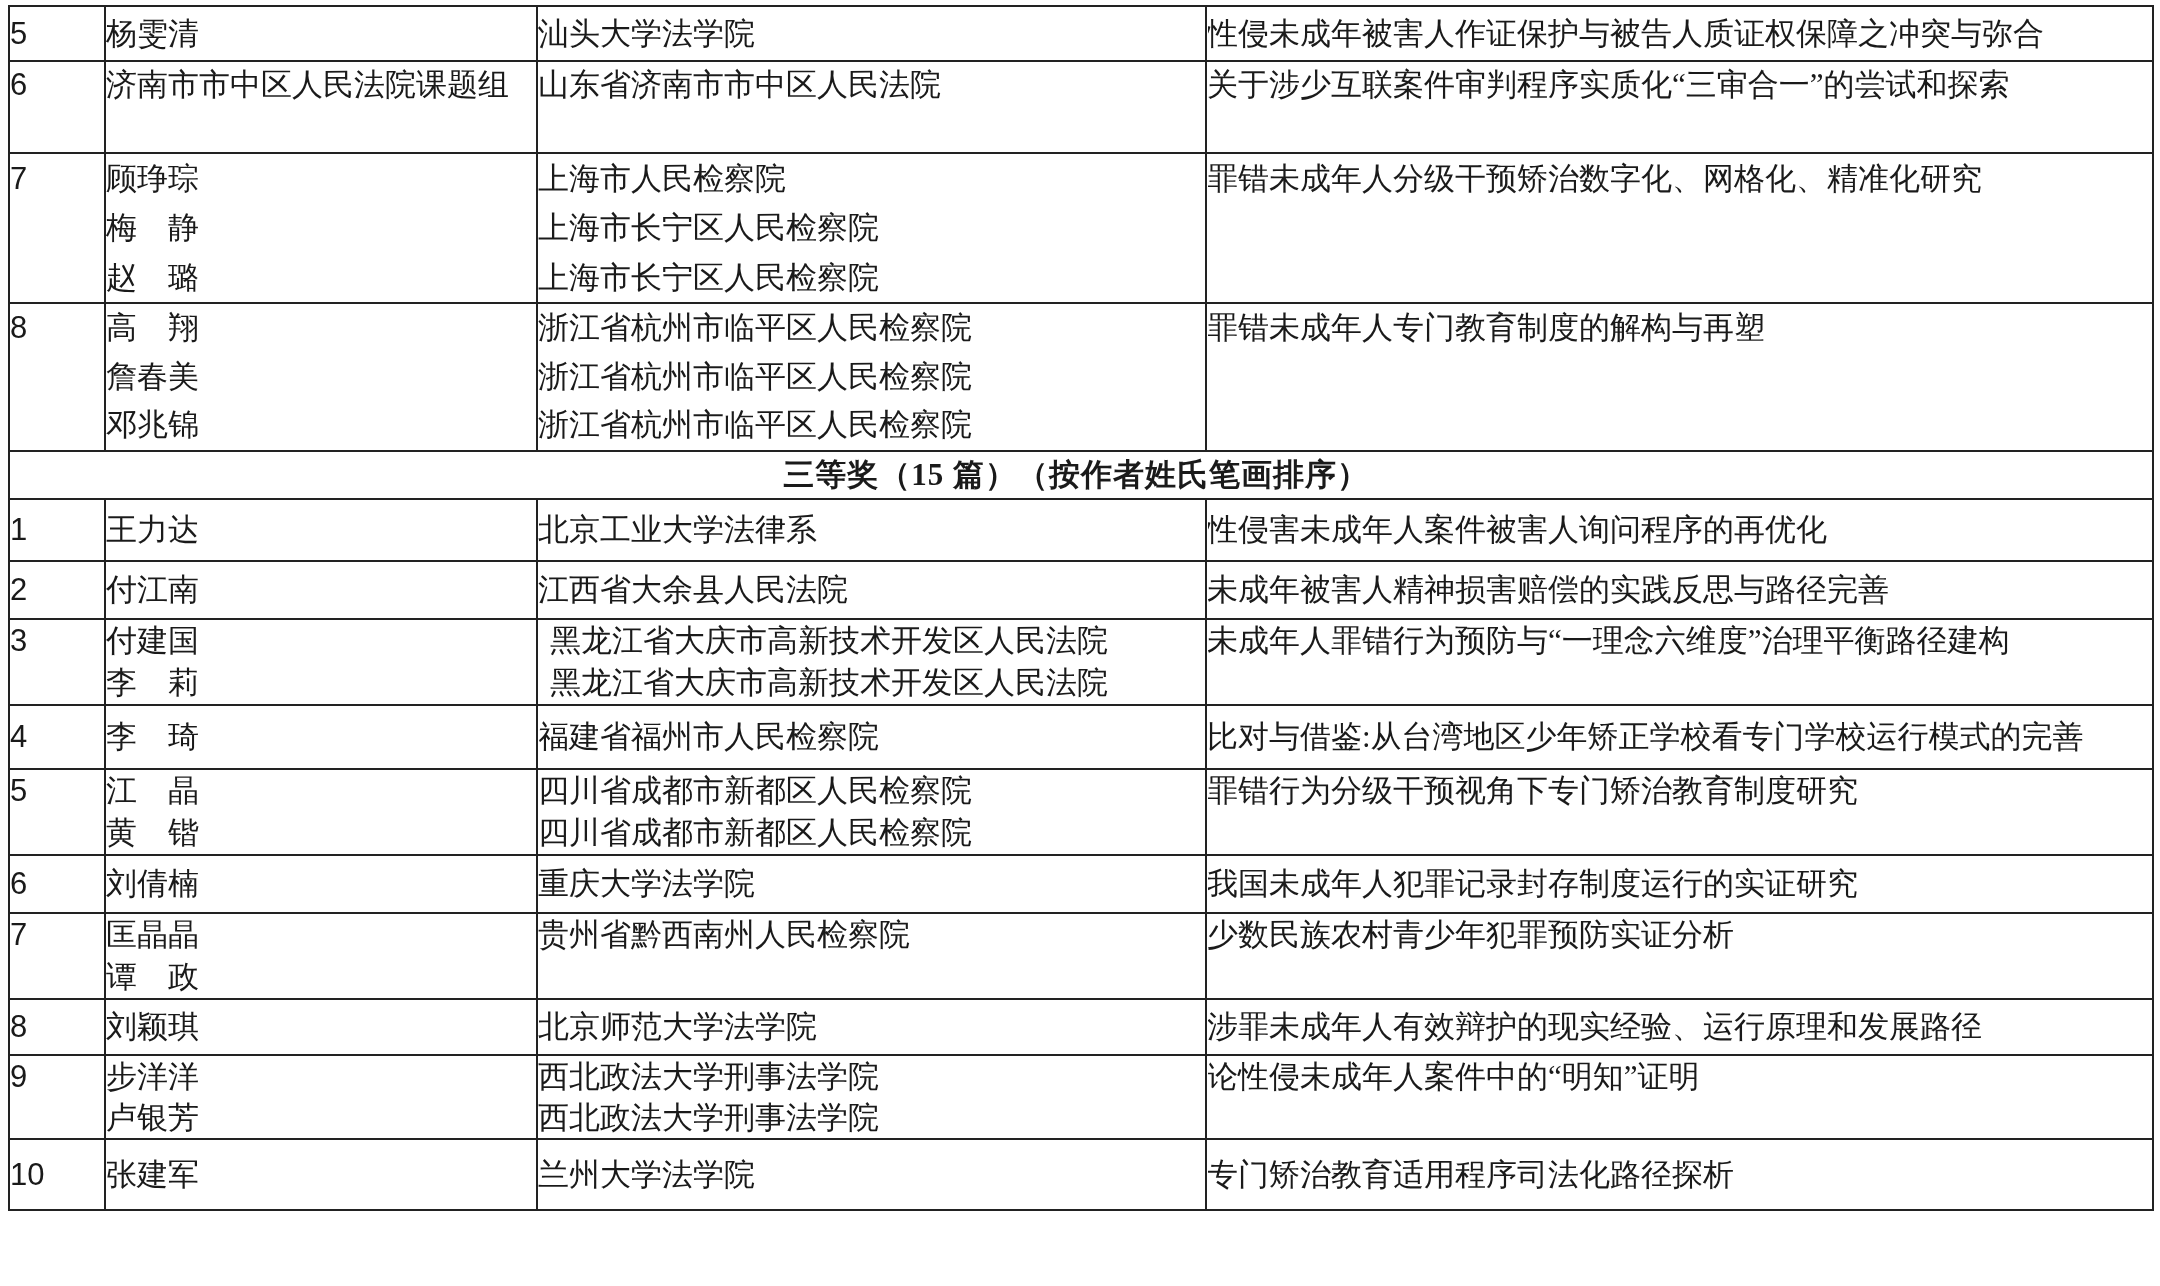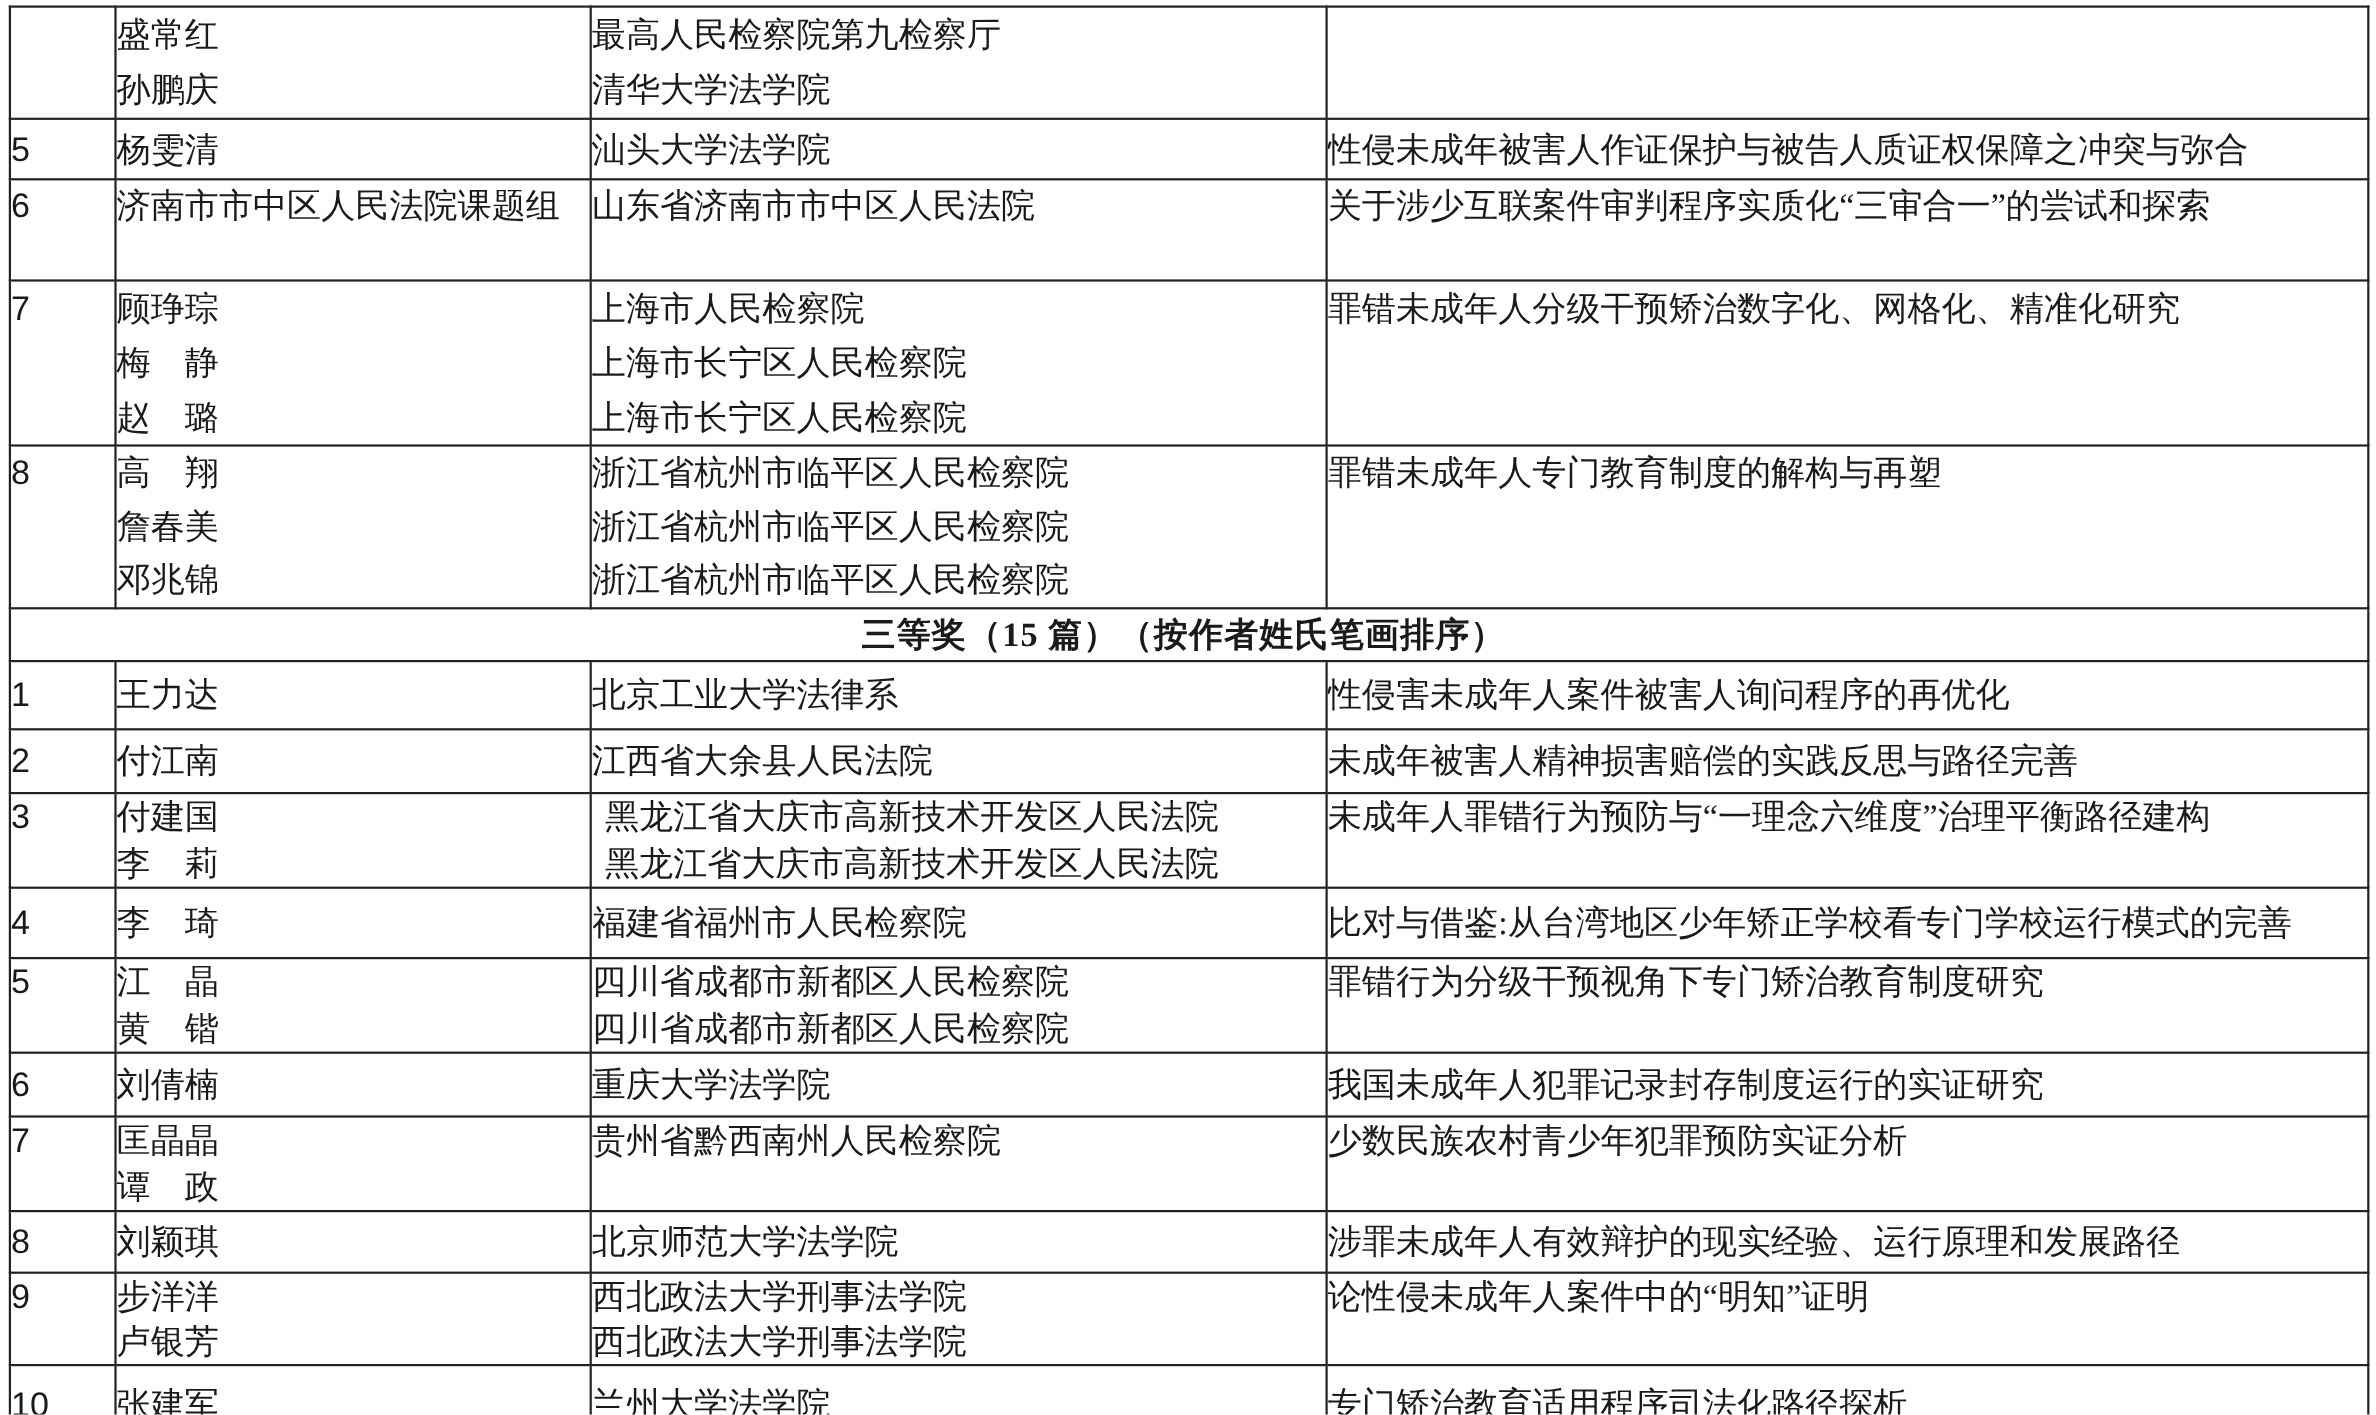--- a/index.html
+++ b/index.html
@@ -35,20 +35,21 @@
   }
   td.cell-authors {
     padding-left: 28px;
     padding-right: 40px;
   }
   td.cell-orgs {
     padding-left: 26px;
   }
   td.cell-title {
     padding-left: 22px;
+    border-radius: 15px;
   }
   td.section-header-cell {
     text-align: center;
     font-weight: bold;
     font-size: 34px;
     padding: 0;
     letter-spacing: 1px;
   }
   .line-block { display: block; }
 </style>
@@ -56,26 +57,20 @@
 <body>
 
 <table class="awards">
   <colgroup>
     <col style="width:96px">
     <col style="width:432px">
     <col style="width:669px">
     <col style="width:947px">
   </colgroup>
   <tbody id="awards-body">
-      <tr style="height: 100px;">
-        <td class="cell-number" style="line-height: 50px;"></td>
-        <td class="cell-authors" style="line-height: 50px;"><div class="line-block">盛常红</div><div class="line-block">孙鹏庆</div></td>
-        <td class="cell-orgs" style="line-height: 50px;"><div class="line-block">最高人民检察院第九检察厅</div><div class="line-block">清华大学法学院</div></td>
-        <td class="cell-title" style="line-height: 50px;"></td>
-      </tr>
       <tr style="height: 53px;">
         <td class="cell-number" style="line-height: 53px;">5</td>
         <td class="cell-authors" style="line-height: 53px;"><div class="line-block">杨雯清</div></td>
         <td class="cell-orgs" style="line-height: 53px;"><div class="line-block">汕头大学法学院</div></td>
         <td class="cell-title" style="line-height: 53px;">性侵未成年被害人作证保护与被告人质证权保障之冲突与弥合</td>
       </tr>
       <tr style="height: 92px;">
         <td class="cell-number" style="line-height: 46px;">6</td>
         <td class="cell-authors" style="line-height: 46px;"><div class="line-block">济南市市中区人民法院课题组</div></td>
         <td class="cell-orgs" style="line-height: 46px;"><div class="line-block">山东省济南市市中区人民法院</div></td>

